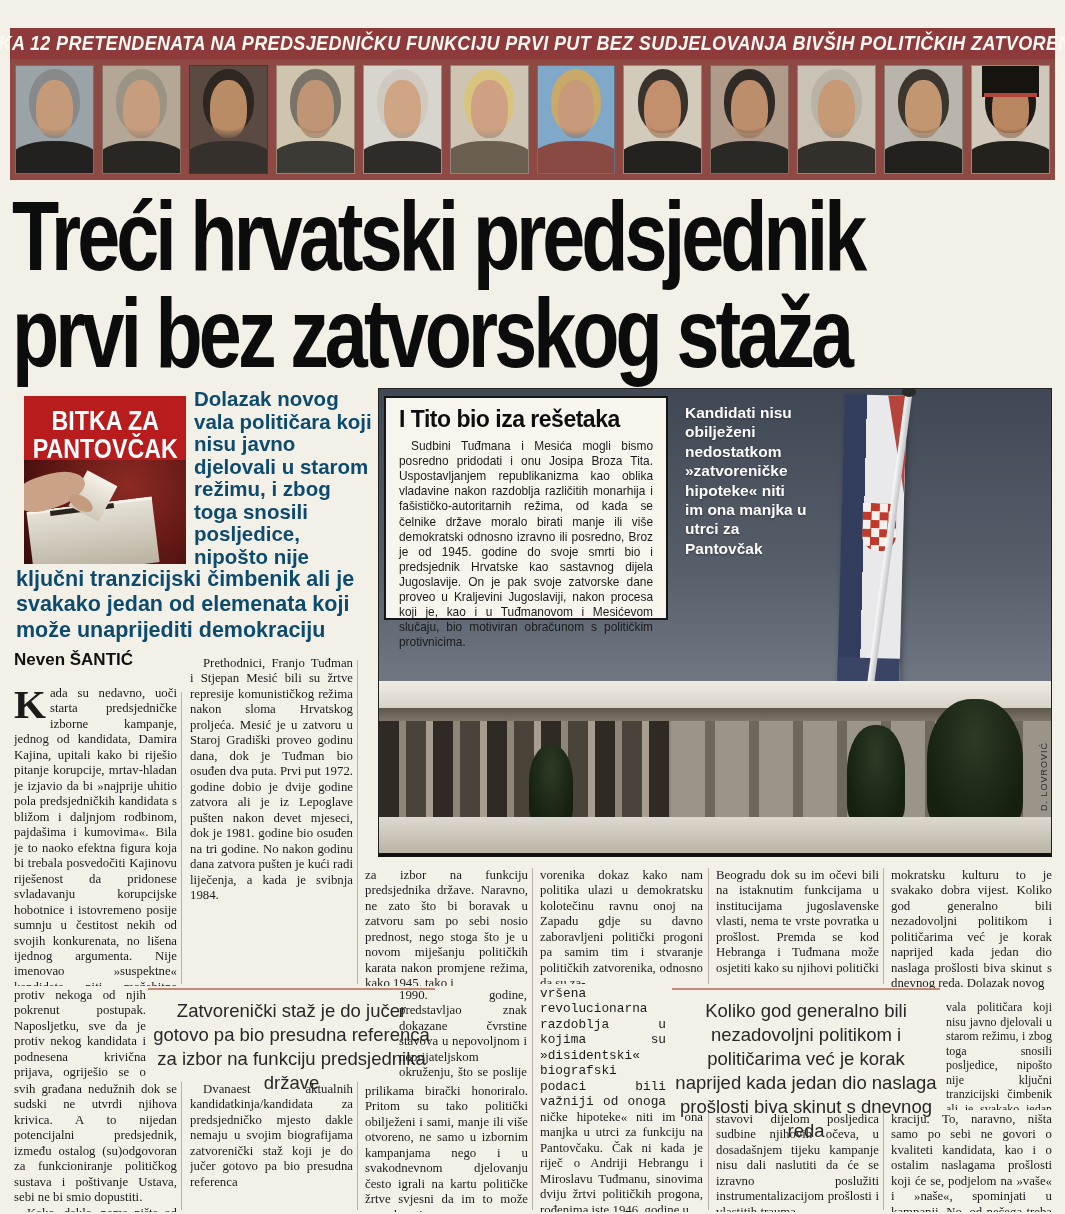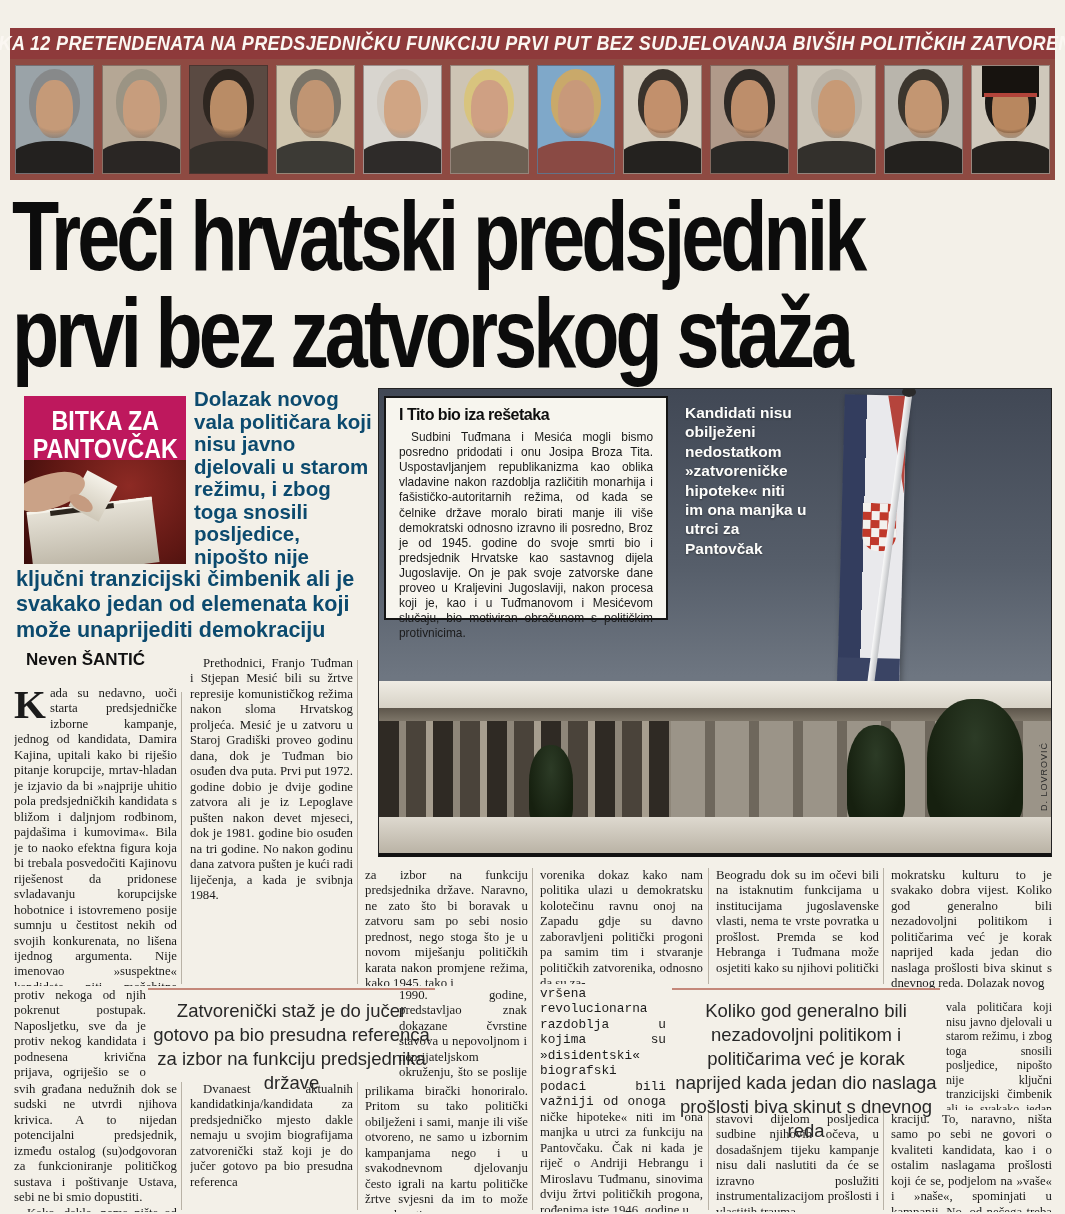--- a/index.html
+++ b/index.html
@@ -30,47 +30,47 @@
   .suit{position:absolute;left:-8%;bottom:-6%;width:116%;height:36%;border-radius:46% 46% 0 0;}
   .hat{position:absolute;left:16%;top:-2%;width:68%;height:27%;background:#17130f;border-bottom:4px solid #b2443a;box-shadow:0 -2px 0 2px #17130f;}
   
   .headline-line{
     font-family:"Liberation Sans",sans-serif;font-weight:700;
     font-size:99px;line-height:.92;letter-spacing:-5px;color:#0c0c0c;
     transform:scaleX(.78);transform-origin:0 0;white-space:nowrap;
   }
   
   .kicker{
-    left:24px;top:396px;width:162px;height:80px;background:#be185d;
+    left:24px;top:396px;width:162px;height:80px;background:#b91c1c;
     display:flex;align-items:center;justify-content:center;text-align:center;
   }
   .kicker-text{
     color:#fff;font-family:"Liberation Sans",sans-serif;font-weight:700;
     font-size:27px;line-height:1.02;transform:scaleX(.86);white-space:nowrap;
   }
   .ballot{
     left:24px;top:460px;width:162px;height:104px;overflow:hidden;
     background:radial-gradient(circle at 65% 25%,#8d2a24,#5e1713 60%,#380c0a);
   }
   .ballot-box{position:absolute;left:6px;bottom:-6px;width:126px;height:66px;background:linear-gradient(180deg,#e7e3d8,#b9b2a2);transform:rotate(-7deg);box-shadow:inset 0 3px 0 #f6f3ea;}
   .ballot-slot{position:absolute;left:26px;bottom:52px;width:64px;height:5px;background:#2b241d;transform:rotate(-7deg);}
   .ballot-paper{position:absolute;left:52px;bottom:48px;width:34px;height:40px;background:linear-gradient(180deg,#f4f1e8,#cfc8b8);transform:rotate(28deg);}
   .ballot-hand{position:absolute;left:-8px;top:14px;width:70px;height:34px;background:#caa287;border-radius:40% 60% 55% 45%;transform:rotate(-18deg);}
   .ballot-thumb{position:absolute;left:44px;top:36px;width:26px;height:14px;background:#c59b80;border-radius:50%;transform:rotate(32deg);}
   
   .deck{font-family:"Liberation Sans",sans-serif;font-weight:700;color:#0c4a6e;}
   .deck-right{left:194px;top:388px;width:184px;height:176px;font-size:20.5px;line-height:1.1;}
   .deck-bottom{left:16px;top:567px;width:362px;height:86px;font-size:21.5px;line-height:1.18;}
-  .byline{left:14px;top:650px;width:180px;font-family:"Liberation Sans",sans-serif;font-weight:700;font-size:17px;color:#111;margin-left:12px;}
+  .byline{left:14px;top:650px;width:180px;font-family:"Liberation Sans",sans-serif;font-weight:700;font-size:17px;color:#111;}
   
   .tito{
     left:384px;top:396px;width:284px;height:224px;background:#f7f5ee;
     border:2px solid #151515;box-sizing:border-box;padding:8px 13px;z-index:5;
   }
-  .tito-title{font-family:"Liberation Sans",sans-serif;font-weight:700;font-size:16px;letter-spacing:-.5px;color:#0e0e0e;margin:0 0 6px 0;}
+  .tito-title{font-family:"Liberation Sans",sans-serif;font-weight:700;font-size:23px;letter-spacing:-.5px;color:#0e0e0e;margin:0 0 6px 0;}
   .tito-body{font-family:"Liberation Sans",sans-serif;font-size:11.9px;line-height:1.27;text-align:justify;color:#1a1a1a;text-indent:12px;margin:0;}
   
   .photo{
     left:378px;top:388px;width:674px;height:469px;overflow:hidden;
     border:1px solid #222;border-bottom:4px solid #121212;box-sizing:border-box;
     background:linear-gradient(180deg,#414855 0%,#565e6a 38%,#6e7681 62%);
   }
   .flag{position:absolute;left:462px;top:6px;width:62px;height:292px;transform:rotate(1.5deg);
     background:linear-gradient(90deg,#333d5e 0 36%,#e9e9ec 36% 100%);box-shadow:2px 2px 6px rgba(0,0,0,.35);}
   .flag-red{position:absolute;right:0;top:0;width:30%;height:34%;background:#b5443c;clip-path:polygon(0 0,100% 0,100% 100%,55% 55%);}

